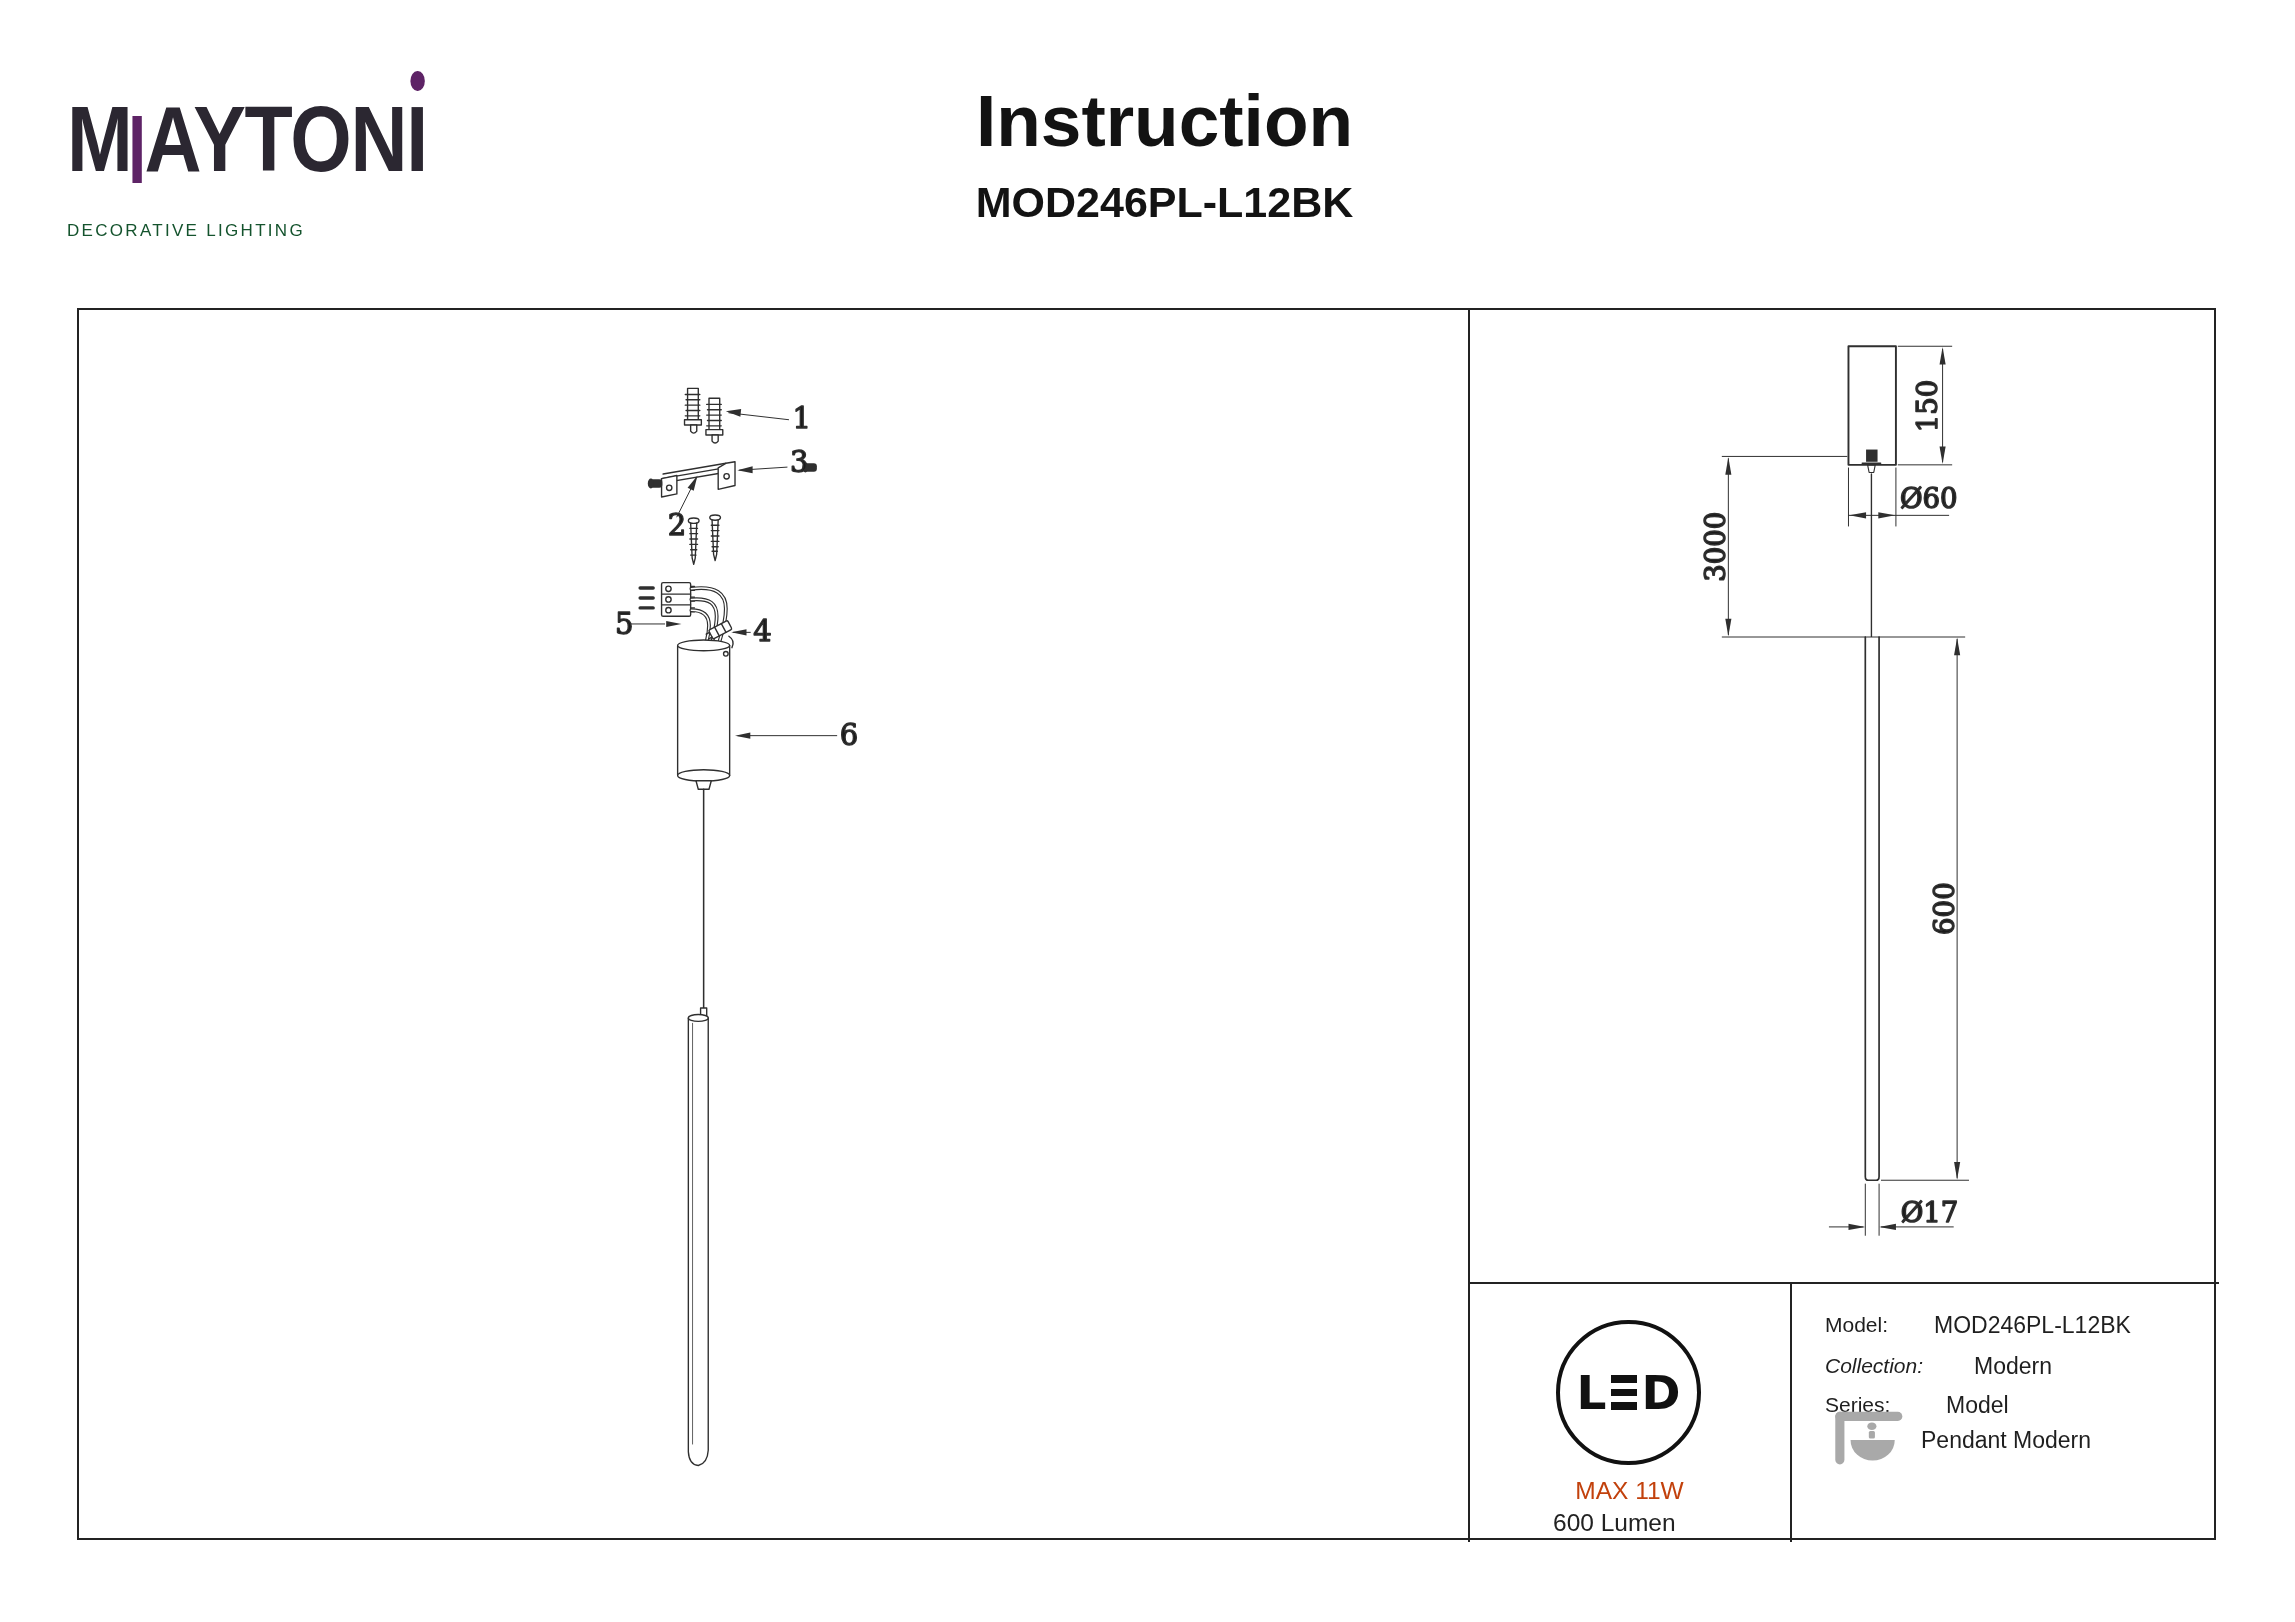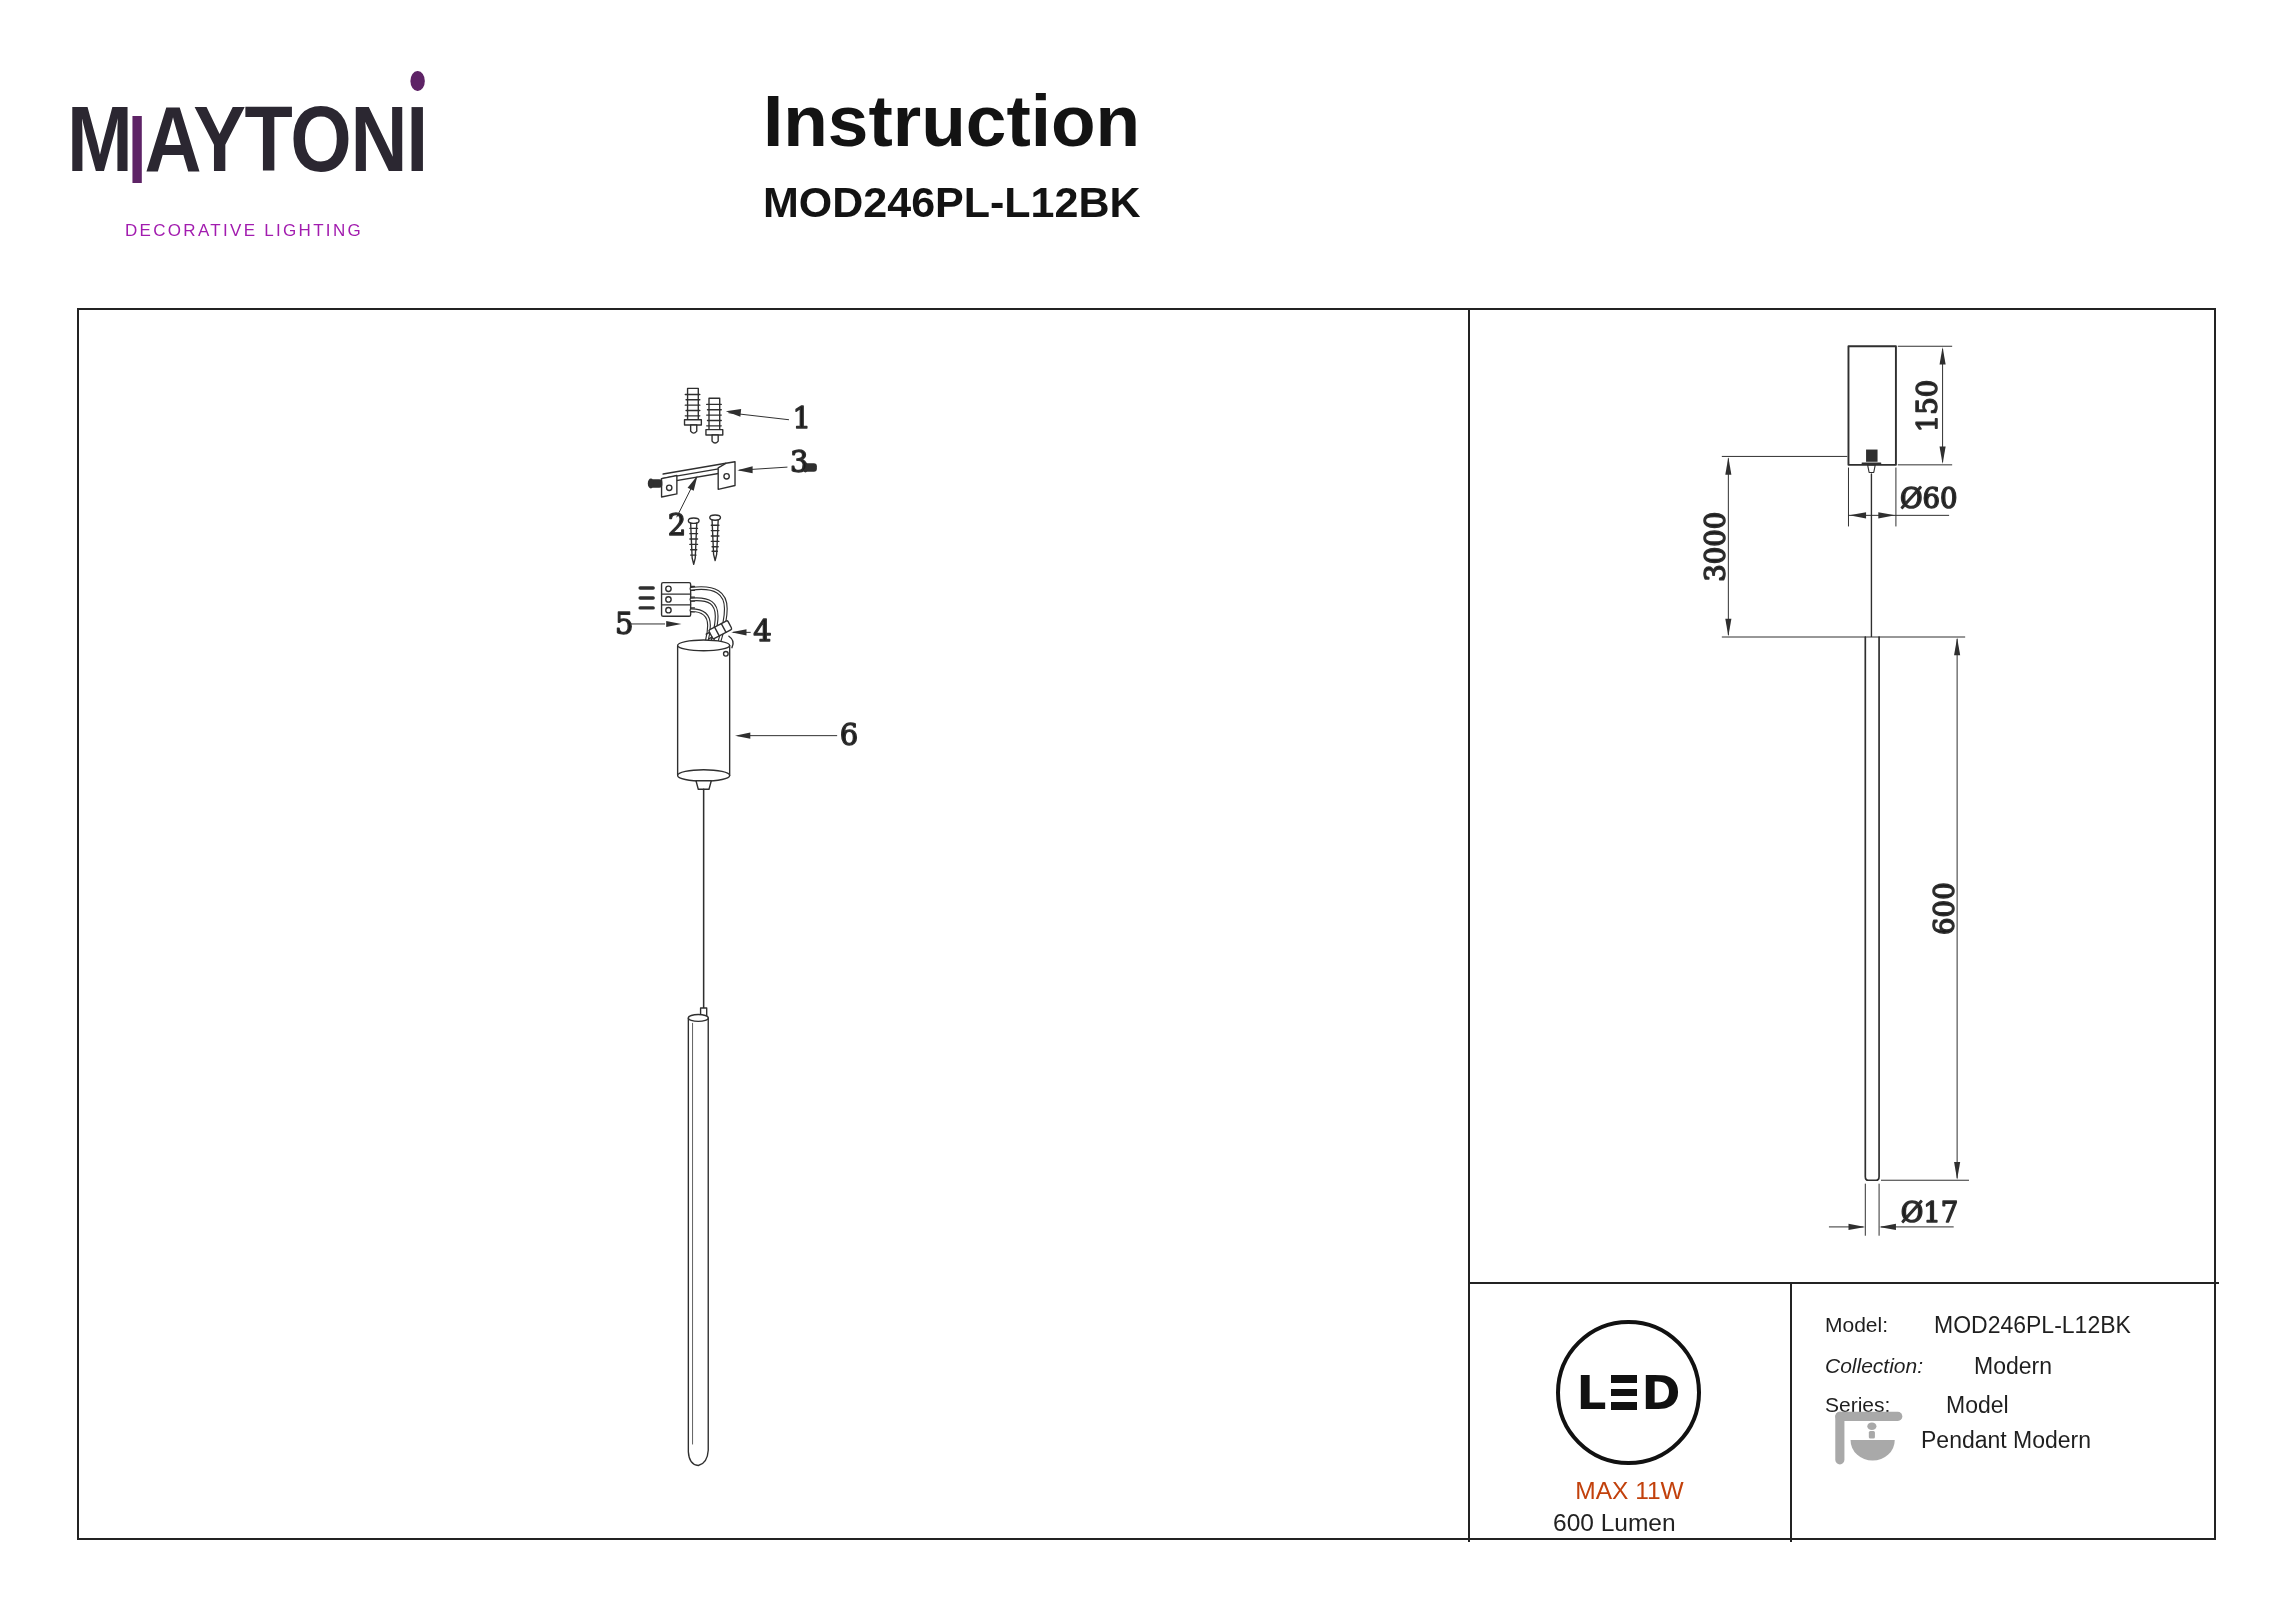--- a/index.html
+++ b/index.html
@@ -10,24 +10,24 @@
   
   .logo{left:67px;top:95px;}
   .logo-word{display:flex;align-items:baseline;font-weight:bold;font-size:93px;line-height:89px;
              letter-spacing:-1.5px;color:#2b2731;transform:scaleX(0.85);transform-origin:left bottom;
              font-family:"Liberation Sans",sans-serif;}
   .logo-bar{display:inline-block;width:10.7px;height:67px;background:#5e2366;margin:0 3.1px 0 1.5px;
             align-self:flex-end;position:relative;top:-0.8px;}
   .logo-i{position:relative;display:inline-block;}
   .logo-i::after{content:"";position:absolute;left:5.4px;top:-24.5px;width:17px;height:20.7px;
                  border-radius:50%;background:#5e2366;}
-  .logo-tagline{left:67px;top:221px;width:354px;text-align:center;font-size:17px;
-                letter-spacing:2.3px;color:#a21caf;}
-
-  .titleblock{left:763px;top:82px;width:803px;}
+  .logo-tagline{left:67px;top:221px;width:354px;text-align:left;font-size:17px;
+                letter-spacing:2.3px;color:#14532d;}
+
+  .titleblock{left:763px;top:82px;width:803px;text-align:center;}
   .title-main{font-size:73px;font-weight:bold;line-height:77px;color:#131313;}
   .title-model{font-size:43px;font-weight:bold;line-height:46px;margin-top:20px;color:#131313;}
 
   
   .frame{left:77px;top:308px;width:2139px;height:1232px;border:2.3px solid #232323;box-sizing:border-box;}
   .divider-v{left:1468px;top:308px;height:1234px;width:0;border-left:2.3px solid #232323;}
   .divider-h-right{left:1468px;top:1282px;width:751px;height:0;border-top:2.3px solid #232323;}
   .divider-v-bottom{left:1790px;top:1282px;height:260px;width:0;border-left:2.3px solid #232323;}
 
   

